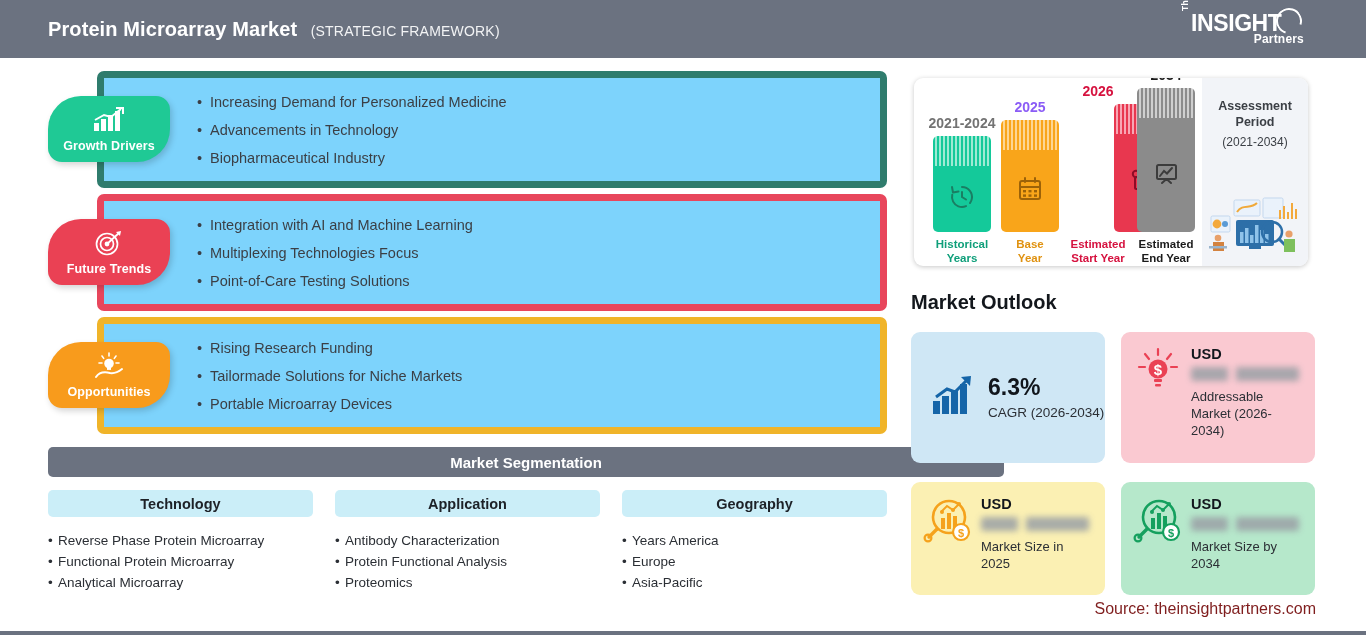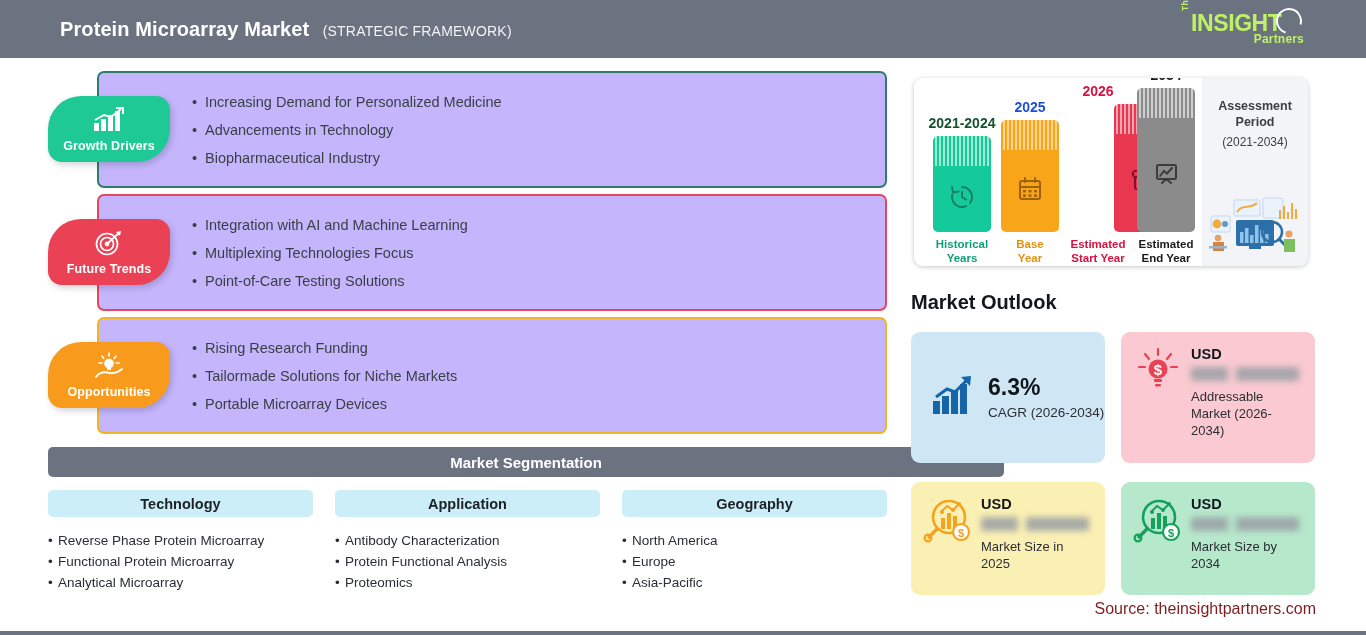--- a/index.html
+++ b/index.html
@@ -7,33 +7,33 @@
     width: 1366px; height: 635px;
     background: #ffffff;
     font-family: "Liberation Sans", sans-serif;
     overflow: hidden;
   }
   #page { position: relative; width: 1366px; height: 635px; background: #fff; overflow: hidden; }
 
   
   .header {
     position: absolute; left: 0; top: 0; width: 1366px; height: 58px;
-    background: #6b7280; display: flex; align-items: center; padding-left: 12px;
+    background: #6b7280; display: flex; align-items: center;
   }
   .header-title {
     margin-left: 48px; font-size: 20px; font-weight: bold; color: #ffffff;
     letter-spacing: .1px;
   }
   .header-sub {
     margin-left: 9px; font-size: 14px; font-weight: normal; color: #f2f3f4;
     letter-spacing: .2px;
   }
   .logo {
     position: absolute; right: 58px; top: 9px; width: 128px; height: 40px;
-    color: #bef264;
+    color: #ffffff;
   }
   .logo-the {
     position: absolute; left: 0; top: 2px; font-size: 8.5px; font-weight: bold;
     transform: rotate(-90deg); transform-origin: left top; letter-spacing: .3px;
     white-space: nowrap;
   }
   .logo-insight {
     position: absolute; left: 11px; top: 1px; font-size: 23px; font-weight: bold;
     letter-spacing: -0.4px;
   }
@@ -43,21 +43,21 @@
   }
   .logo-arc {
     position: absolute; left: 96px; top: -1px; width: 26px; height: 26px;
     border: 2.6px solid #fff; border-radius: 50%; border-bottom-color: transparent;
     transform: rotate(-28deg);
   }
 
   
   .panel {
     position: absolute; left: 97px; width: 790px; height: 117px;
-    border: 2px solid #1d4ed8; border-radius: 7px; background: #c4b5fd;
+    border: 7px solid #1d4ed8; border-radius: 7px; background: #7dd3fc;
   }
   .panel.p1 { top: 71px;  border-color: #2f7c6d; }
   .panel.p2 { top: 194px; border-color: #e8465c; }
   .panel.p3 { top: 317px; border-color: #f0b429; }
 
   .panel-list {
     position: absolute; left: 93px; top: 50%; transform: translateY(-50%);
     list-style: none;
   }
   .panel-list li {
@@ -279,51 +279,51 @@
       <li><span class="bull">•</span><span>Protein Functional Analysis</span></li>
       <li><span class="bull">•</span><span>Proteomics</span></li>
     </ul>
   </div>
 
   <div class="seg-col c3">
     <div class="seg-tab">
       <span>Geography</span>
     </div>
     <ul class="seg-items">
-      <li><span class="bull">•</span><span>North America</span></li>
+      <li><span class="bull">•</span><span>Years America</span></li>
       <li><span class="bull">•</span><span>Europe</span></li>
       <li><span class="bull">•</span><span>Asia-Pacific</span></li>
     </ul>
   </div>
 
   <div class="assess">
     <div class="assess-bars">
 
       <div class="tl" style="left:19px;">
-        <span class="tl-year" style="top:-21px;color:#14532d;">2021-2024</span>
+        <span class="tl-year" style="top:-21px;color:#737373;">2021-2024</span>
         <div class="tl-bar" style="height:96px;">
           <div class="tl-stripe" style="background:repeating-linear-gradient(90deg,#14c99a 0 2px,#9fead4 2px 4px);"></div>
           <div class="tl-solid" style="height:66px;background:#14c99a;">
             <span>
               <svg width="26" height="26" viewBox="0 0 26 26">
                 <path d="M13 3 a10 10 0 1 1 -8.5 4.7" fill="none" stroke="#1a7e63" stroke-width="2" stroke-linecap="round" stroke-dasharray="22 5"></path>
                 <path d="M3 3 L4 8.5 L9.5 7.5" fill="none" stroke="#1a7e63" stroke-width="2" stroke-linecap="round" stroke-linejoin="round"></path>
                 <path d="M13 8 L13 13 L17 15.5" fill="none" stroke="#1a7e63" stroke-width="2" stroke-linecap="round"></path>
               </svg>
             </span>
           </div>
         </div>
         <span class="tl-cap" style="color:#0f9f7a;">
           <span>Historical</span><br>
           <span>Years</span>
         </span>
       </div>
 
       <div class="tl" style="left:87px;">
-        <span class="tl-year" style="top:-21px;color:#1d4ed8;">2025</span>
+        <span class="tl-year" style="top:-21px;color:#8b5cf6;">2025</span>
         <div class="tl-bar" style="height:112px;">
           <div class="tl-stripe" style="background:repeating-linear-gradient(90deg,#f9a51a 0 2px,#fdd694 2px 4px);"></div>
           <div class="tl-solid" style="height:82px;background:#f9a51a;">
             <span>
               <svg width="26" height="26" viewBox="0 0 26 26">
                 <rect x="3" y="5" width="20" height="18" rx="2" fill="none" stroke="#9c6208" stroke-width="2"></rect>
                 <path d="M3 11 H23" stroke="#9c6208" stroke-width="2"></path>
                 <path d="M8 2 V6 M18 2 V6" stroke="#9c6208" stroke-width="2" stroke-linecap="round"></path>
                 <g fill="#9c6208">
                   <rect x="6" y="14" width="3" height="2.4"></rect>

